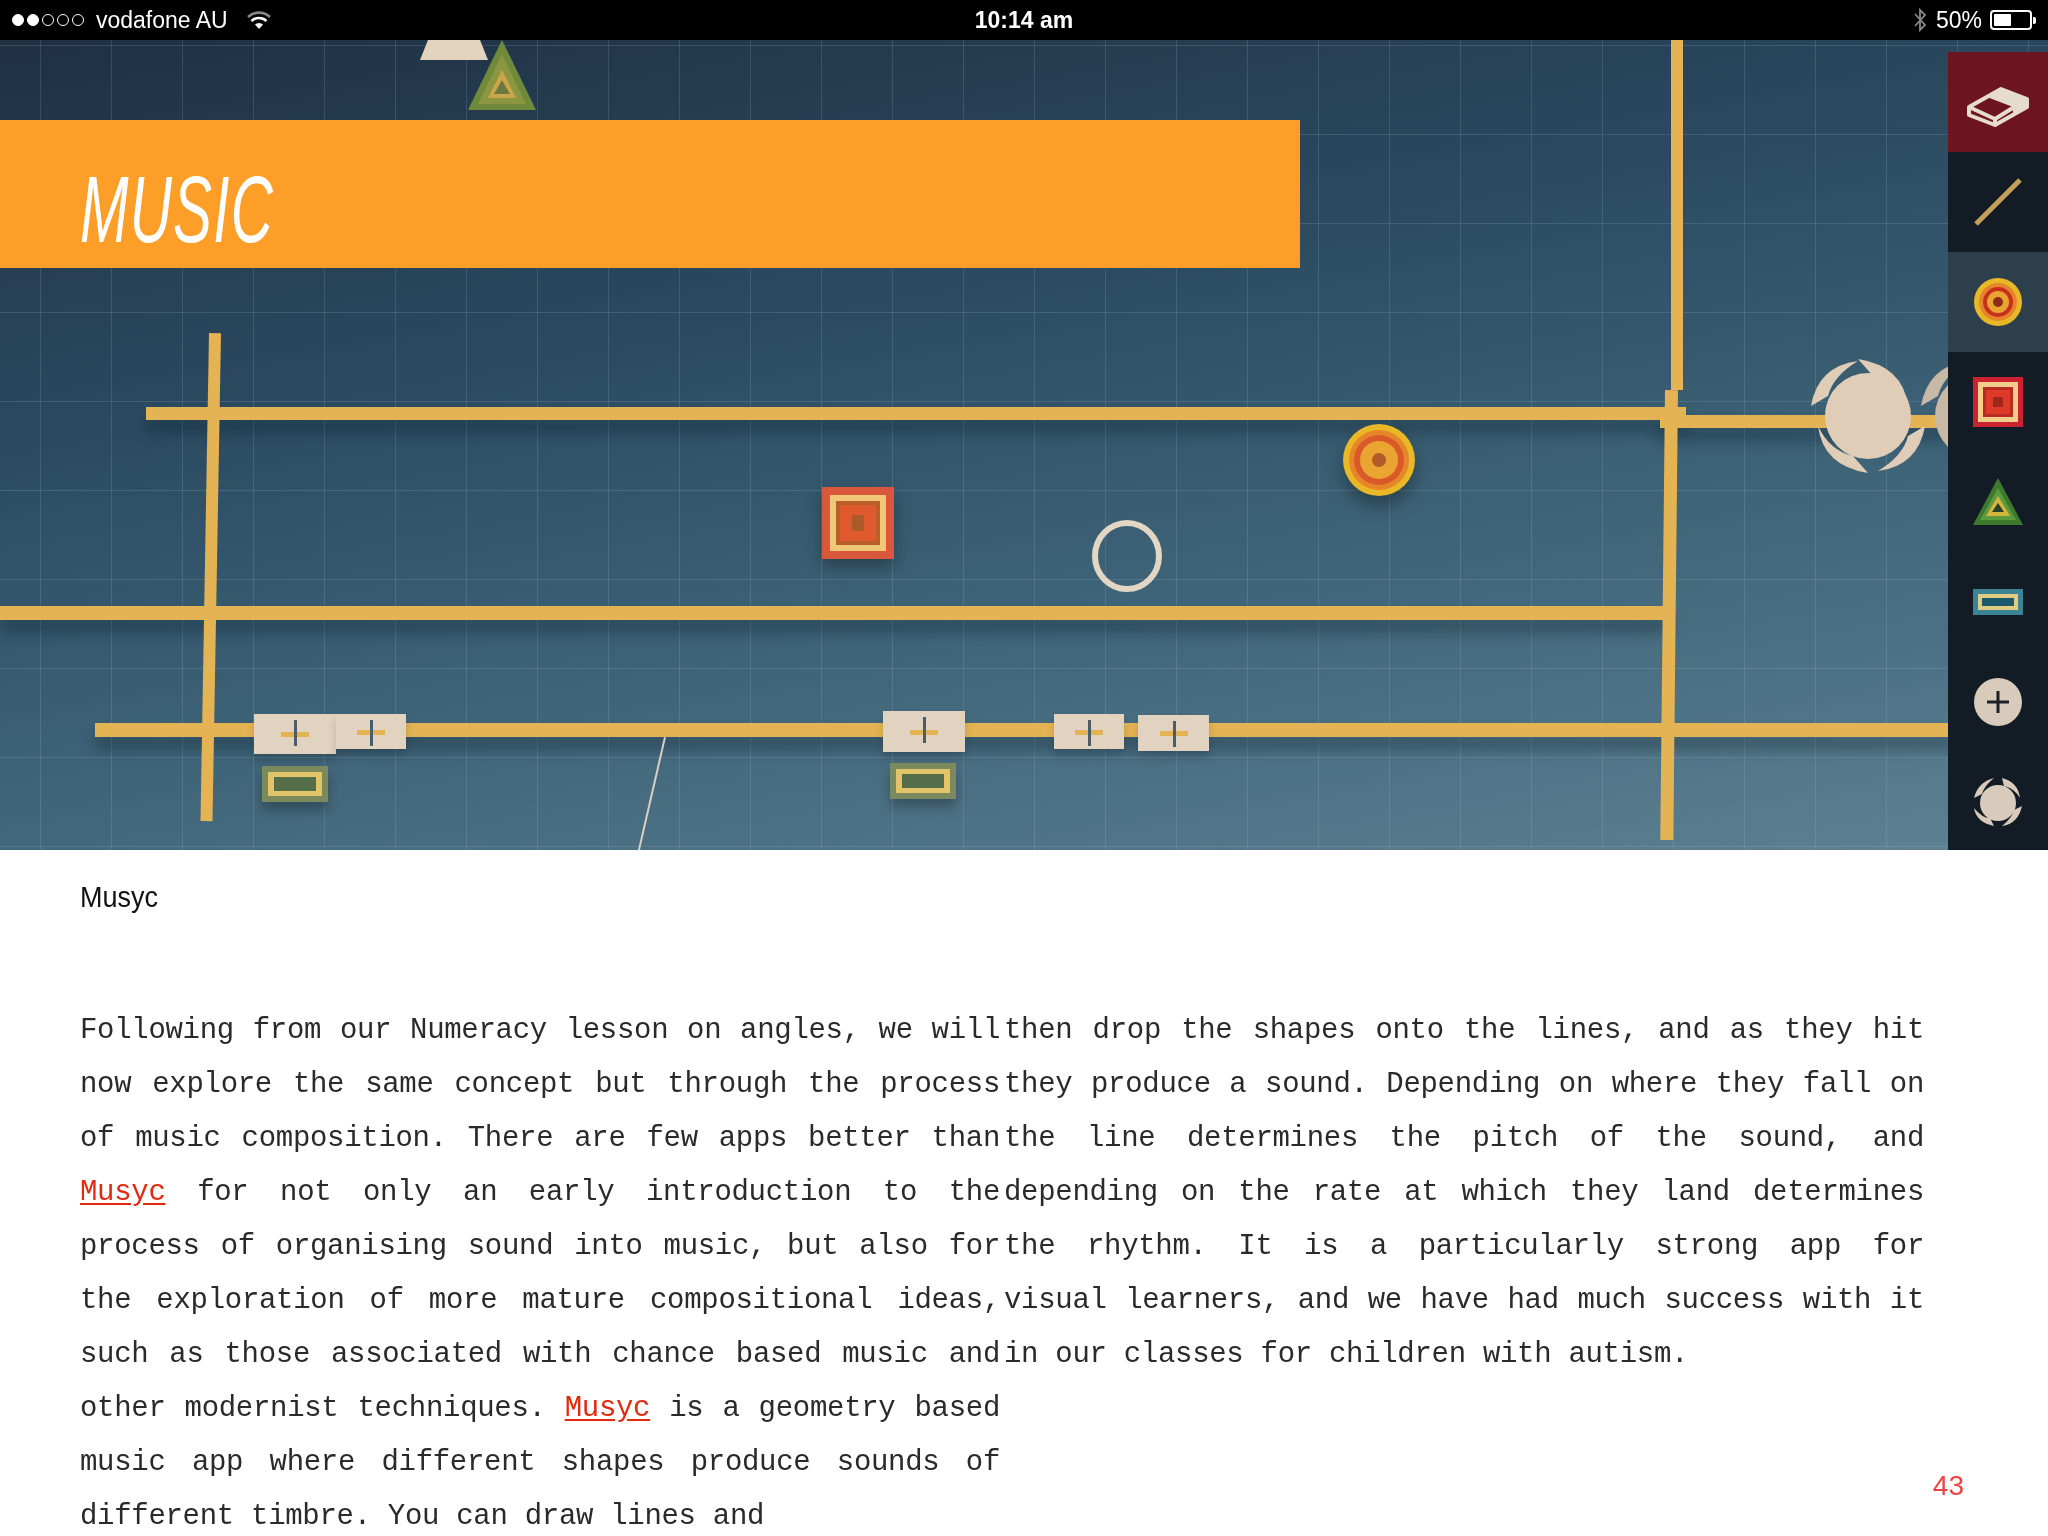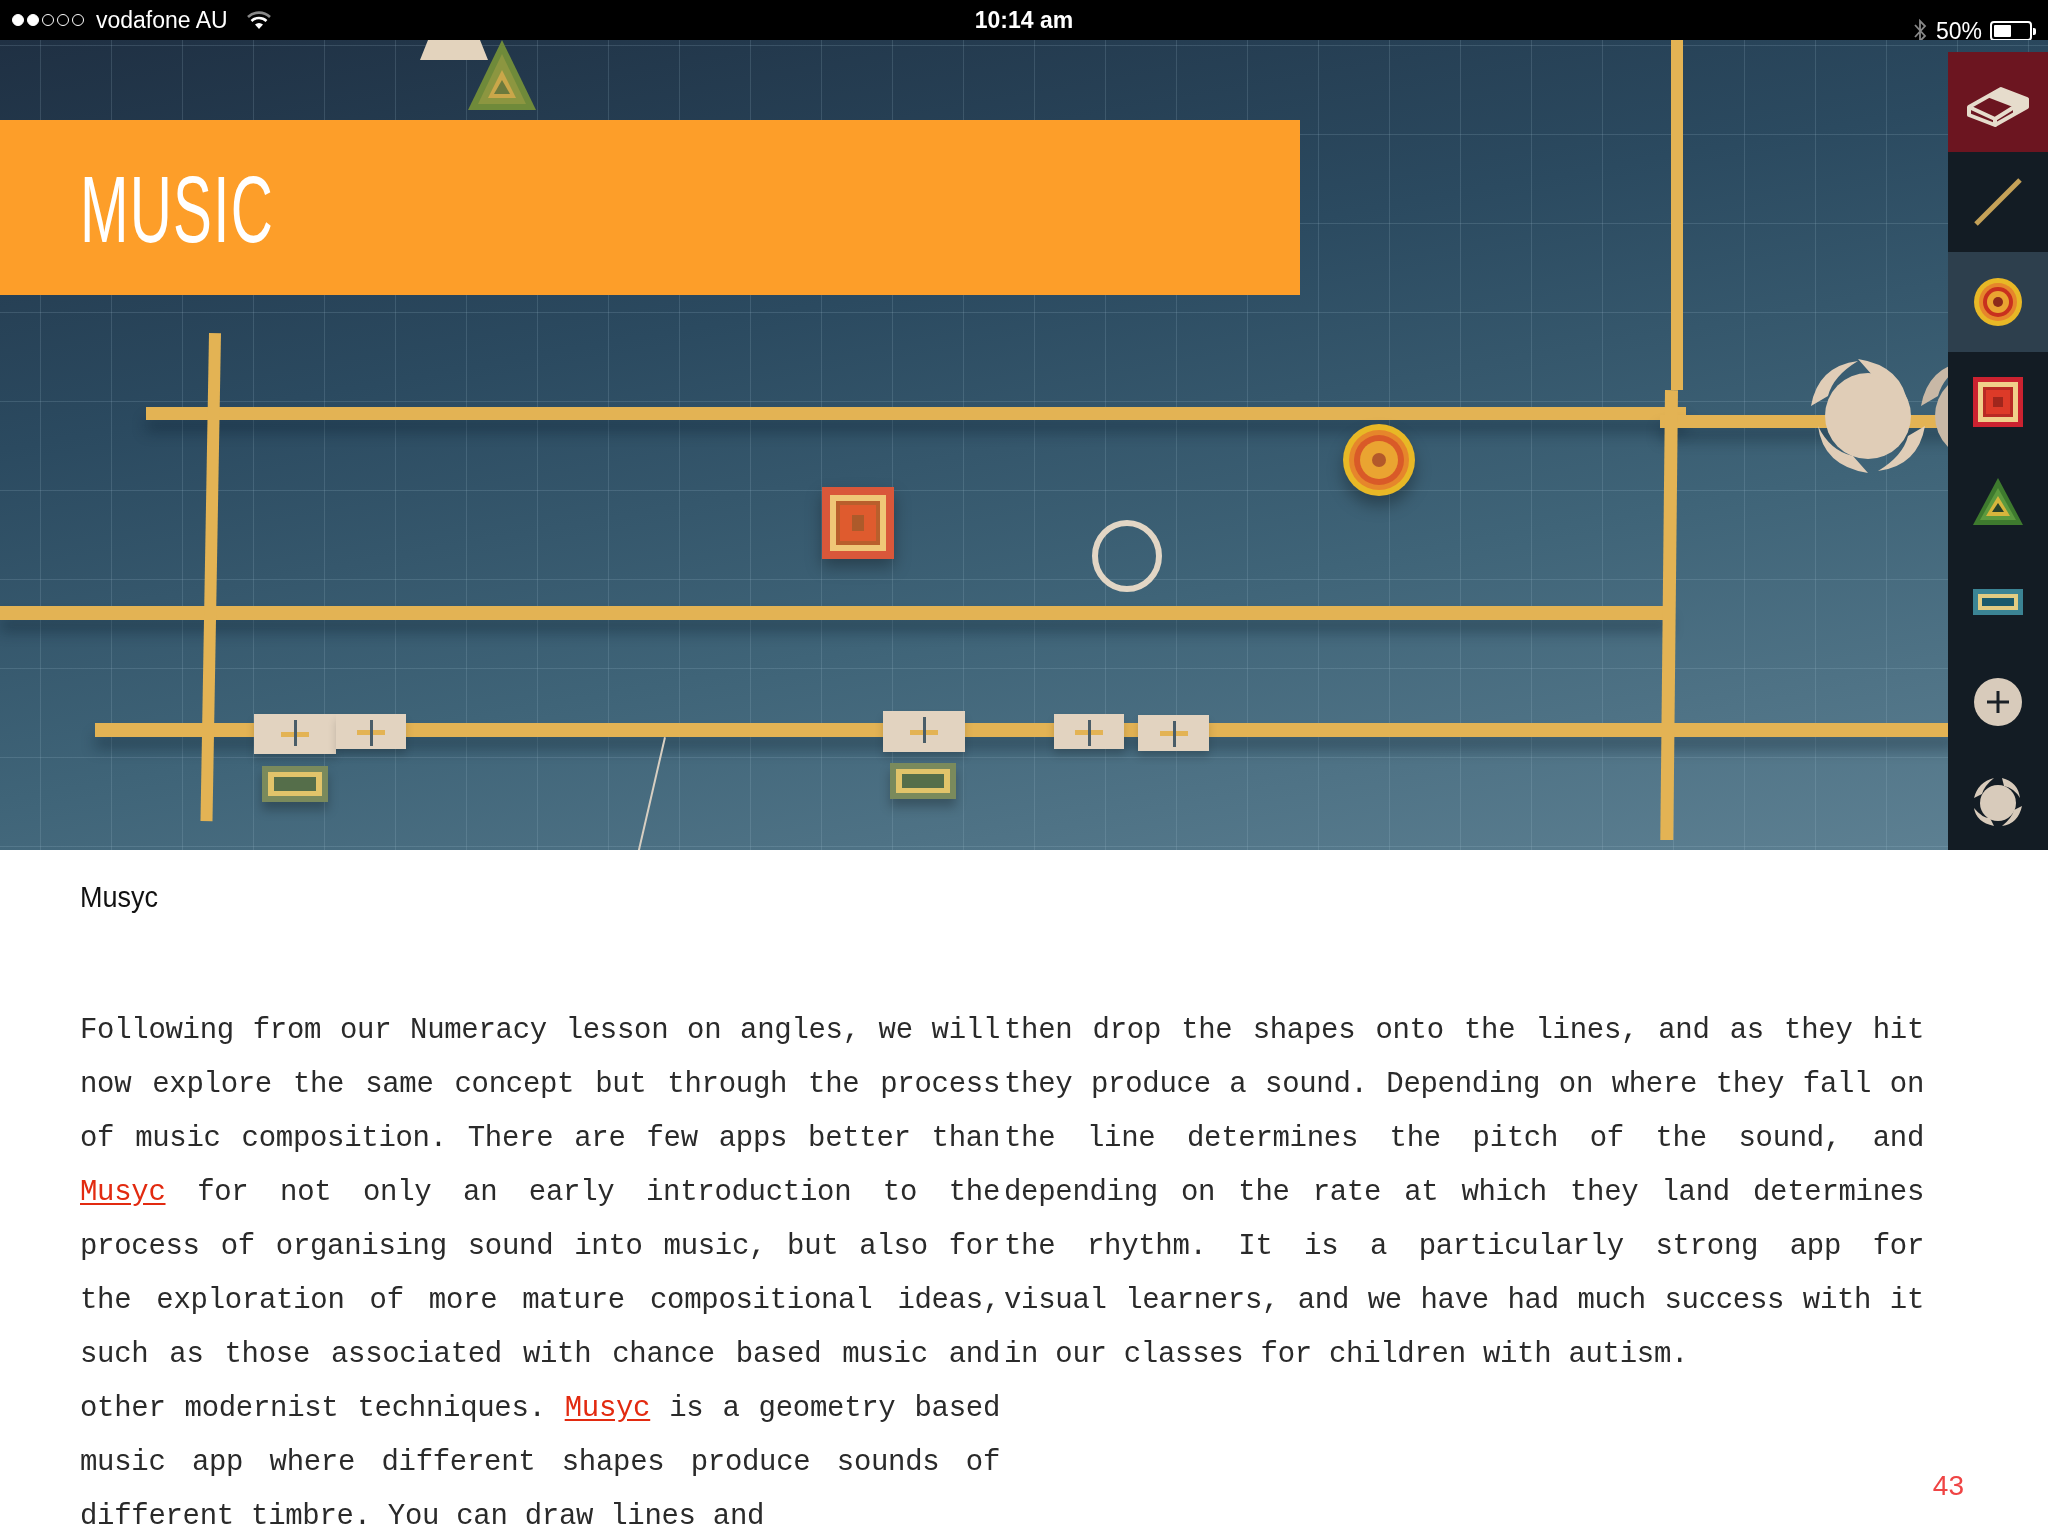--- a/index.html
+++ b/index.html
@@ -13,21 +13,21 @@
     font-family: "Liberation Sans", sans-serif;
     padding-left: 11px;
   }
   .sb-left { position: absolute; left: 12px; top: 0; height: 40px; display: flex; align-items: center; gap: 8px; }
   .signal { display: flex; gap: 3px; align-items: center; }
   .dot { width: 12px; height: 12px; border-radius: 50%; border: 1.5px solid #fff; }
   .dot.on { background: #fff; }
   .carrier { margin-left: 4px; }
   .wifi { margin-left: 10px; width: 26px; height: 20px; }
   .sb-center { position: absolute; left: 0; right: 0; top: 0; height: 40px; text-align: center; line-height: 40px; font-weight: bold; }
-  .sb-right { position: absolute; right: 16px; top: 11px; height: 40px; display: flex; align-items: center; gap: 8px; }
+  .sb-right { position: absolute; right: 16px; top: 0; height: 40px; display: flex; align-items: center; gap: 8px; }
   .bt { width: 16px; height: 26px; }
   .battery { width: 42px; height: 20px; border: 2px solid #fff; border-radius: 4px; position: relative; padding: 2px; }
   .battery-fill { height: 100%; background: #fff; border-radius: 1px; }
   .battery-tip { position: absolute; right: -6px; top: 5px; width: 3px; height: 7px; background: #fff; border-radius: 0 2px 2px 0; }
 
   
   .canvas {
     position: absolute; left: 0; top: 40px; width: 2048px; height: 810px;
     background: linear-gradient(170deg, #1f3043 0%, #2b4a60 35%, #3f6478 65%, #5e8193 100%);
     overflow: hidden;
@@ -41,22 +41,23 @@
     background-position: 40px 5px;
   }
   .gline {
     position: absolute; background: #e3b354;
     box-shadow: 0 12px 14px rgba(10,25,40,0.35);
   }
   .vline { position: absolute; background: #e3b354; transform-origin: top left; }
   .thin-line { position: absolute; background: #d8cfc2; width: 2px; transform-origin: top left; }
 
   .banner {
-    position: absolute; left: 0; top: 80px; width: 1300px; height: 175px;
+    position: absolute; left: 0; top: 80px; width: 1300px; height: 148px;
     background: #fd9e29;
+    font-style: italic;
   }
   .banner-title {
     position: absolute; left: 80px; top: 36px;
     font-family: "Liberation Sans", sans-serif; font-size: 94px; color: #fff;
     transform: scaleX(0.62); transform-origin: left top; letter-spacing: 2px;
   }
 
   .shape { position: absolute; }
   .plus-tile {
     position: absolute; background: #e2d3c0; width: 82px; height: 38px;

